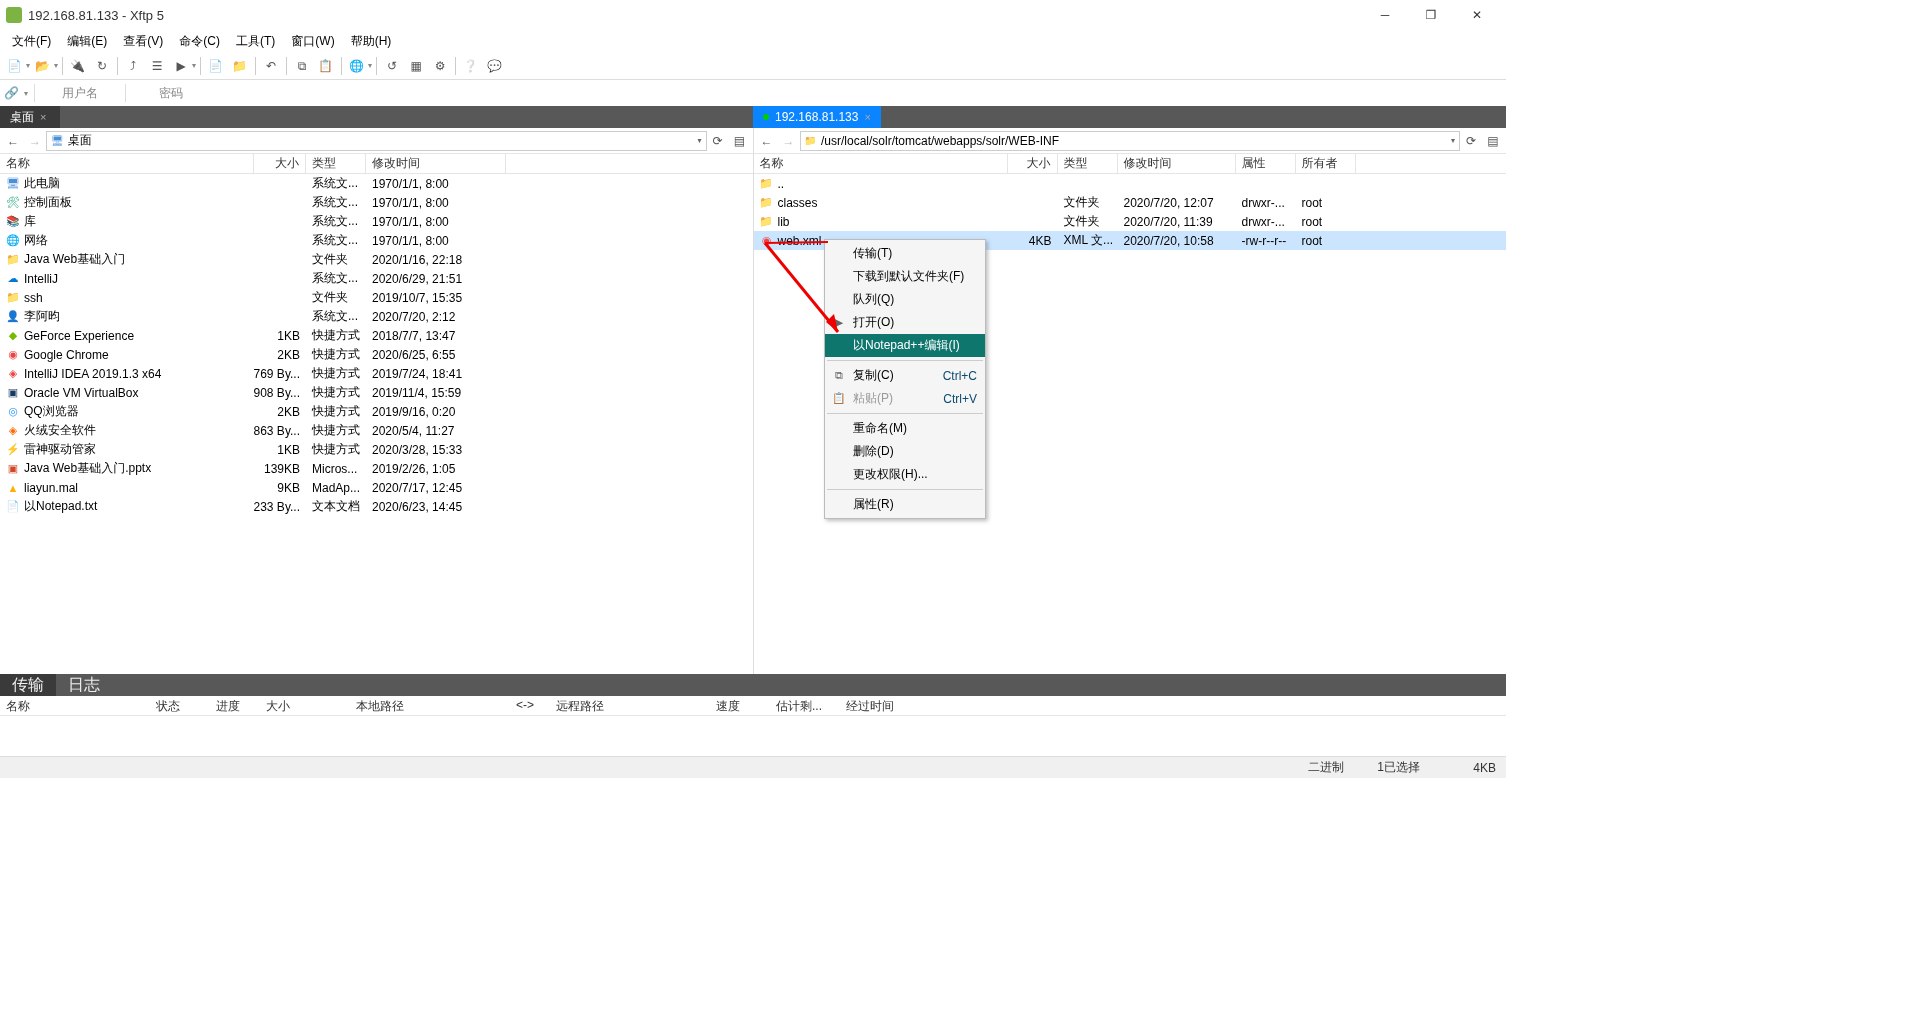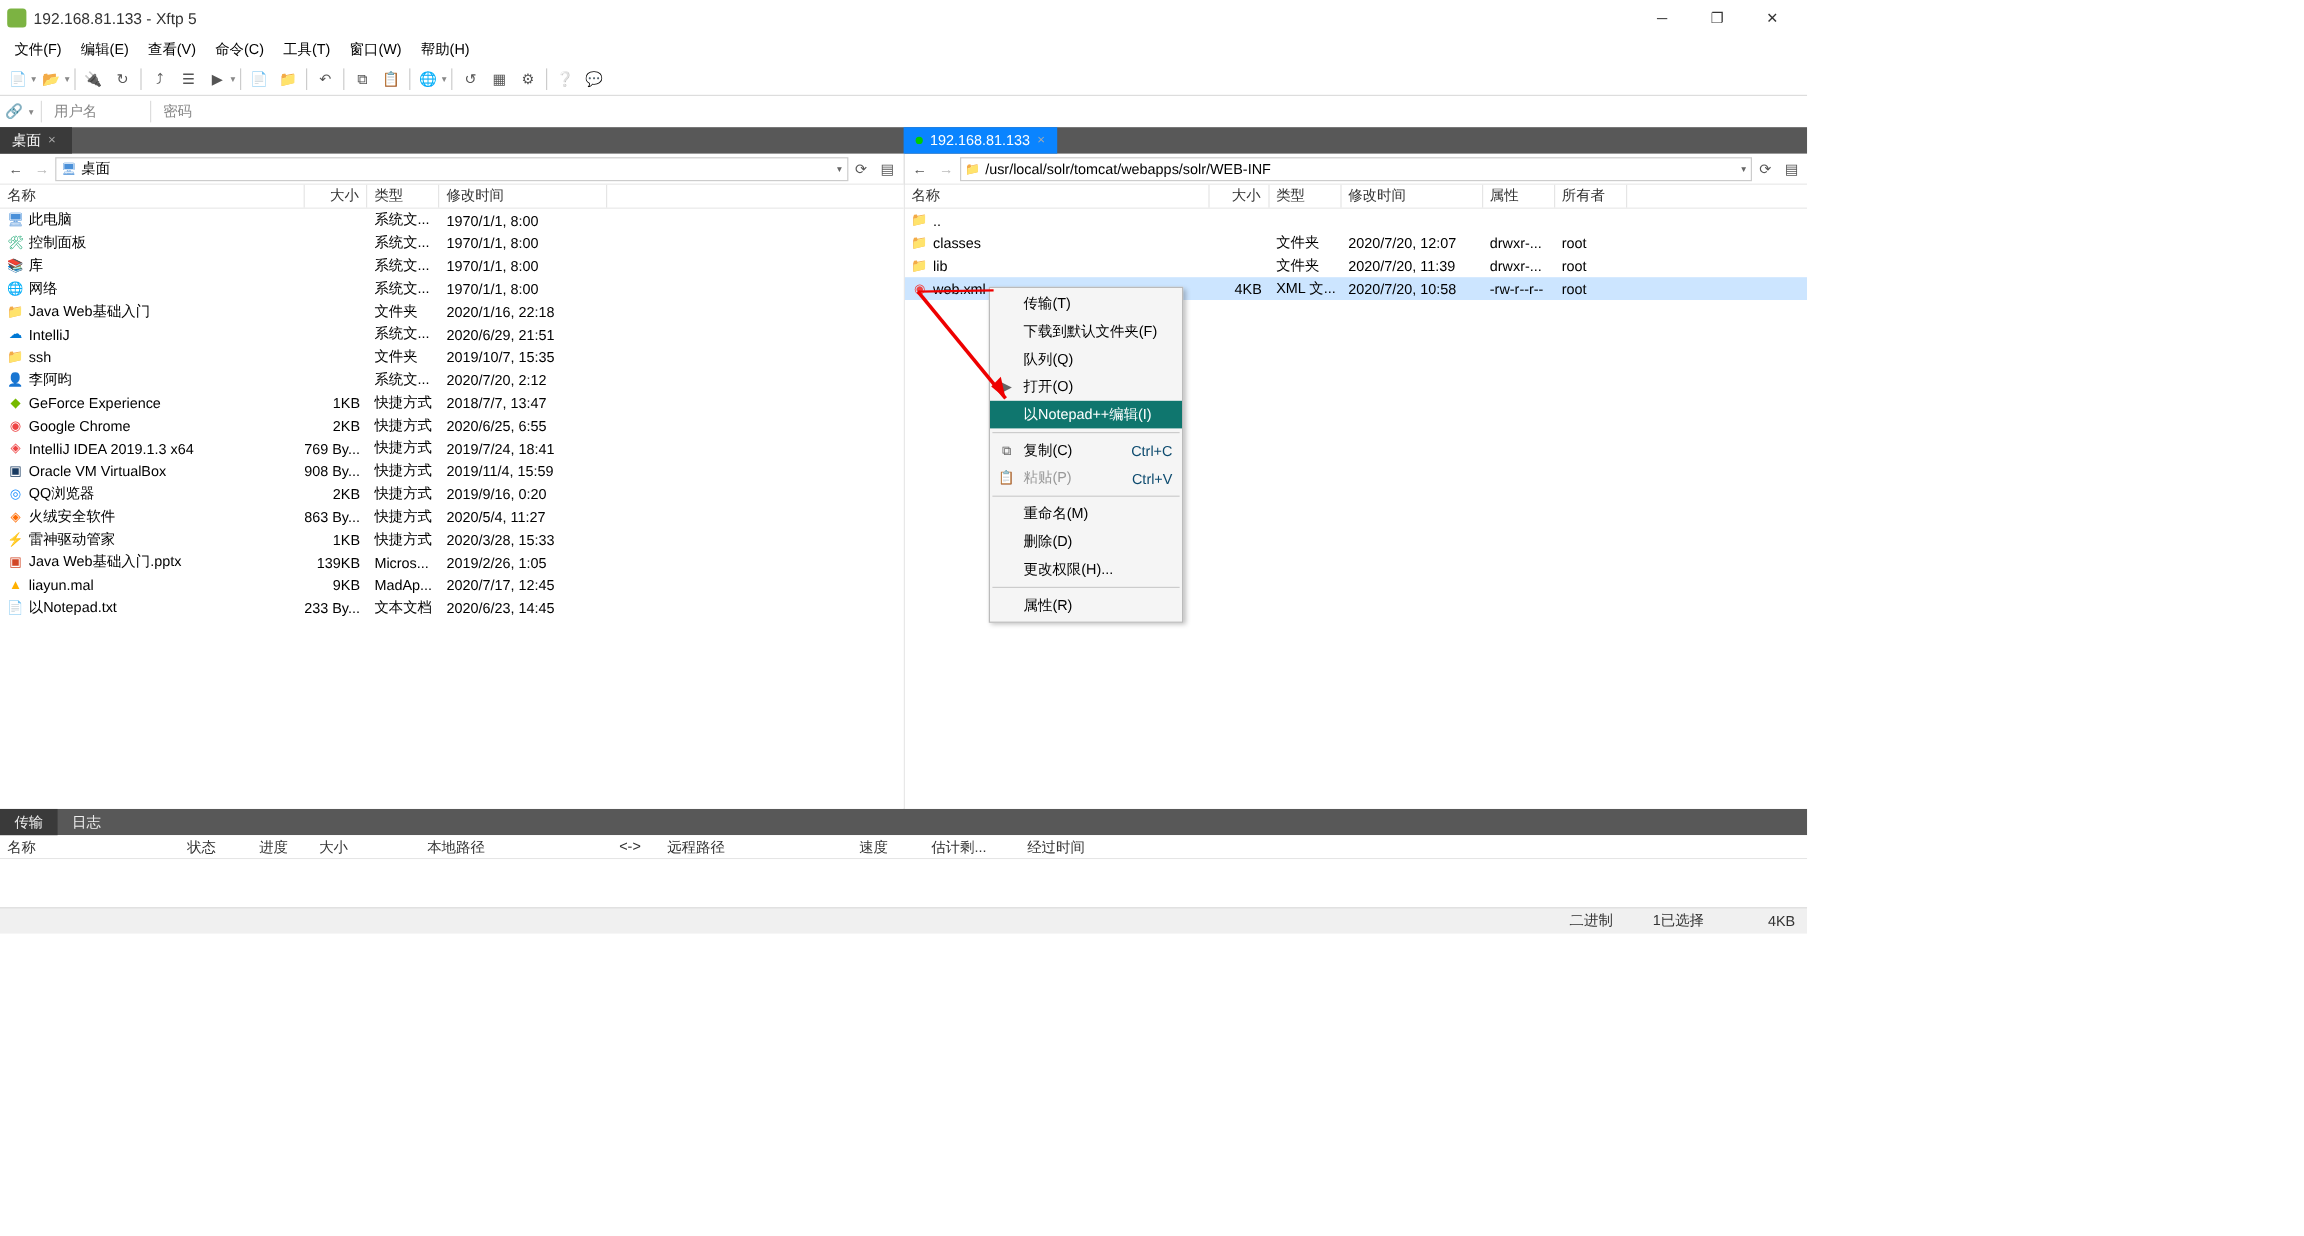--- a/index.html
+++ b/index.html
@@ -19,21 +19,21 @@
 
 .toolbar { height:28px; border-bottom:1px solid #ddd; display:flex; align-items:center; padding:0 4px; gap:2px; }
 .tb-btn { width:22px; height:22px; display:flex; align-items:center; justify-content:center; border-radius:2px; color:#555; }
 .tb-sep { width:1px; height:18px; background:#ccc; margin:0 2px; }
 .drop-arrow { font-size:8px; color:#888; margin-left:-2px; }
 
 
 .addressbar { height:26px; display:flex; align-items:center; padding:0 4px; gap:6px; background:#fff; }
 .addressbar .icon { width:16px; color:#888; text-align:center; }
 .addressbar input { flex:1; border:none; outline:none; color:#888; font-size:12px; background:transparent; }
-.addressbar .right-group { display:flex; align-items:center; gap:10px; }
+.addressbar .right-group { display:flex; align-items:center; gap:10px;text-align:center; }
 .addressbar .rlabel { color:#888; }
 .addressbar .rinput { width:70px; color:#888; }
 .addressbar .vsep { width:1px; height:18px; background:#ddd; }
 
 
 .paneltabs { height:22px; background:#585858; display:flex; align-items:flex-end; }
 .ptab { height:22px; display:flex; align-items:center; padding:0 10px; gap:6px; color:#ddd; font-size:12px; position:relative; }
 .ptab.active-local { background:#3a3a3a; color:#fff; }
 .ptab.active-remote { background:#0a84ff; color:#fff; }
 .ptab .dot { width:6px;height:6px;border-radius:50%;background:#0c0; }
@@ -56,21 +56,21 @@
 
 .list-body { flex:1; overflow:auto; background:#fff; position:relative; }
 .row { display:flex; height:19px; align-items:center; white-space:nowrap; }
 .row .cell { padding:0 6px; overflow:hidden; text-overflow:ellipsis; display:flex; align-items:center; gap:4px; }
 .row.selected { background:#cce5ff; }
 .icon-sq { width:14px; height:14px; display:inline-flex; align-items:center; justify-content:center; font-size:11px; }
 .fld { color:#f7ba2b; }
 
 
 .bottomtabs { height:22px; background:#585858; display:flex; align-items:center; }
-.btab { height:22px; display:flex; align-items:center; padding:0 12px; color:#eee; font-size:12px; }
+.btab { height:22px; display:flex; align-items:center; padding:0 12px; color:#eee; font-size:16px; }
 .btab.active { background:#3a3a3a; }
 
 
 .transfer-header { height:20px; background:#fff; border-bottom:1px solid #e5e5e5; display:flex; }
 .transfer-header .col { padding:2px 6px; color:#333; }
 .transfer-body { height:40px; background:#fff; }
 
 
 .statusbar { height:22px; background:#f0f0f0; border-top:1px solid #ddd; display:flex; align-items:center; justify-content:flex-end; padding:0 10px; gap:16px; color:#333; }
 .statusbar .cell { min-width:60px; text-align:right; }
@@ -441,21 +441,21 @@
 <div class="transfer-header" id="transferhdr">
     <div class="col" style="width: 150px;">名称</div>
     <div class="col" style="width: 60px;">状态</div>
     <div class="col" style="width: 50px;">进度</div>
     <div class="col" style="width: 90px;">大小</div>
     <div class="col" style="width: 160px;">本地路径</div>
     <div class="col" style="width: 40px;">&lt;-&gt;</div>
     <div class="col" style="width: 160px;">远程路径</div>
     <div class="col" style="width: 60px;">速度</div>
     <div class="col" style="width: 70px;">估计剩...</div>
-    <div class="col" style="width: 80px; text-align: center;">经过时间</div>
+    <div class="col" style="width: 80px;">经过时间</div>
   </div>
 <div class="transfer-body"></div>
 
 <div class="statusbar">
   <span class="cell">二进制</span>
   <span class="cell">1已选择</span>
   <span class="cell">4KB</span>
 </div>
 
 <div class="ctxmenu" id="ctxmenu">

